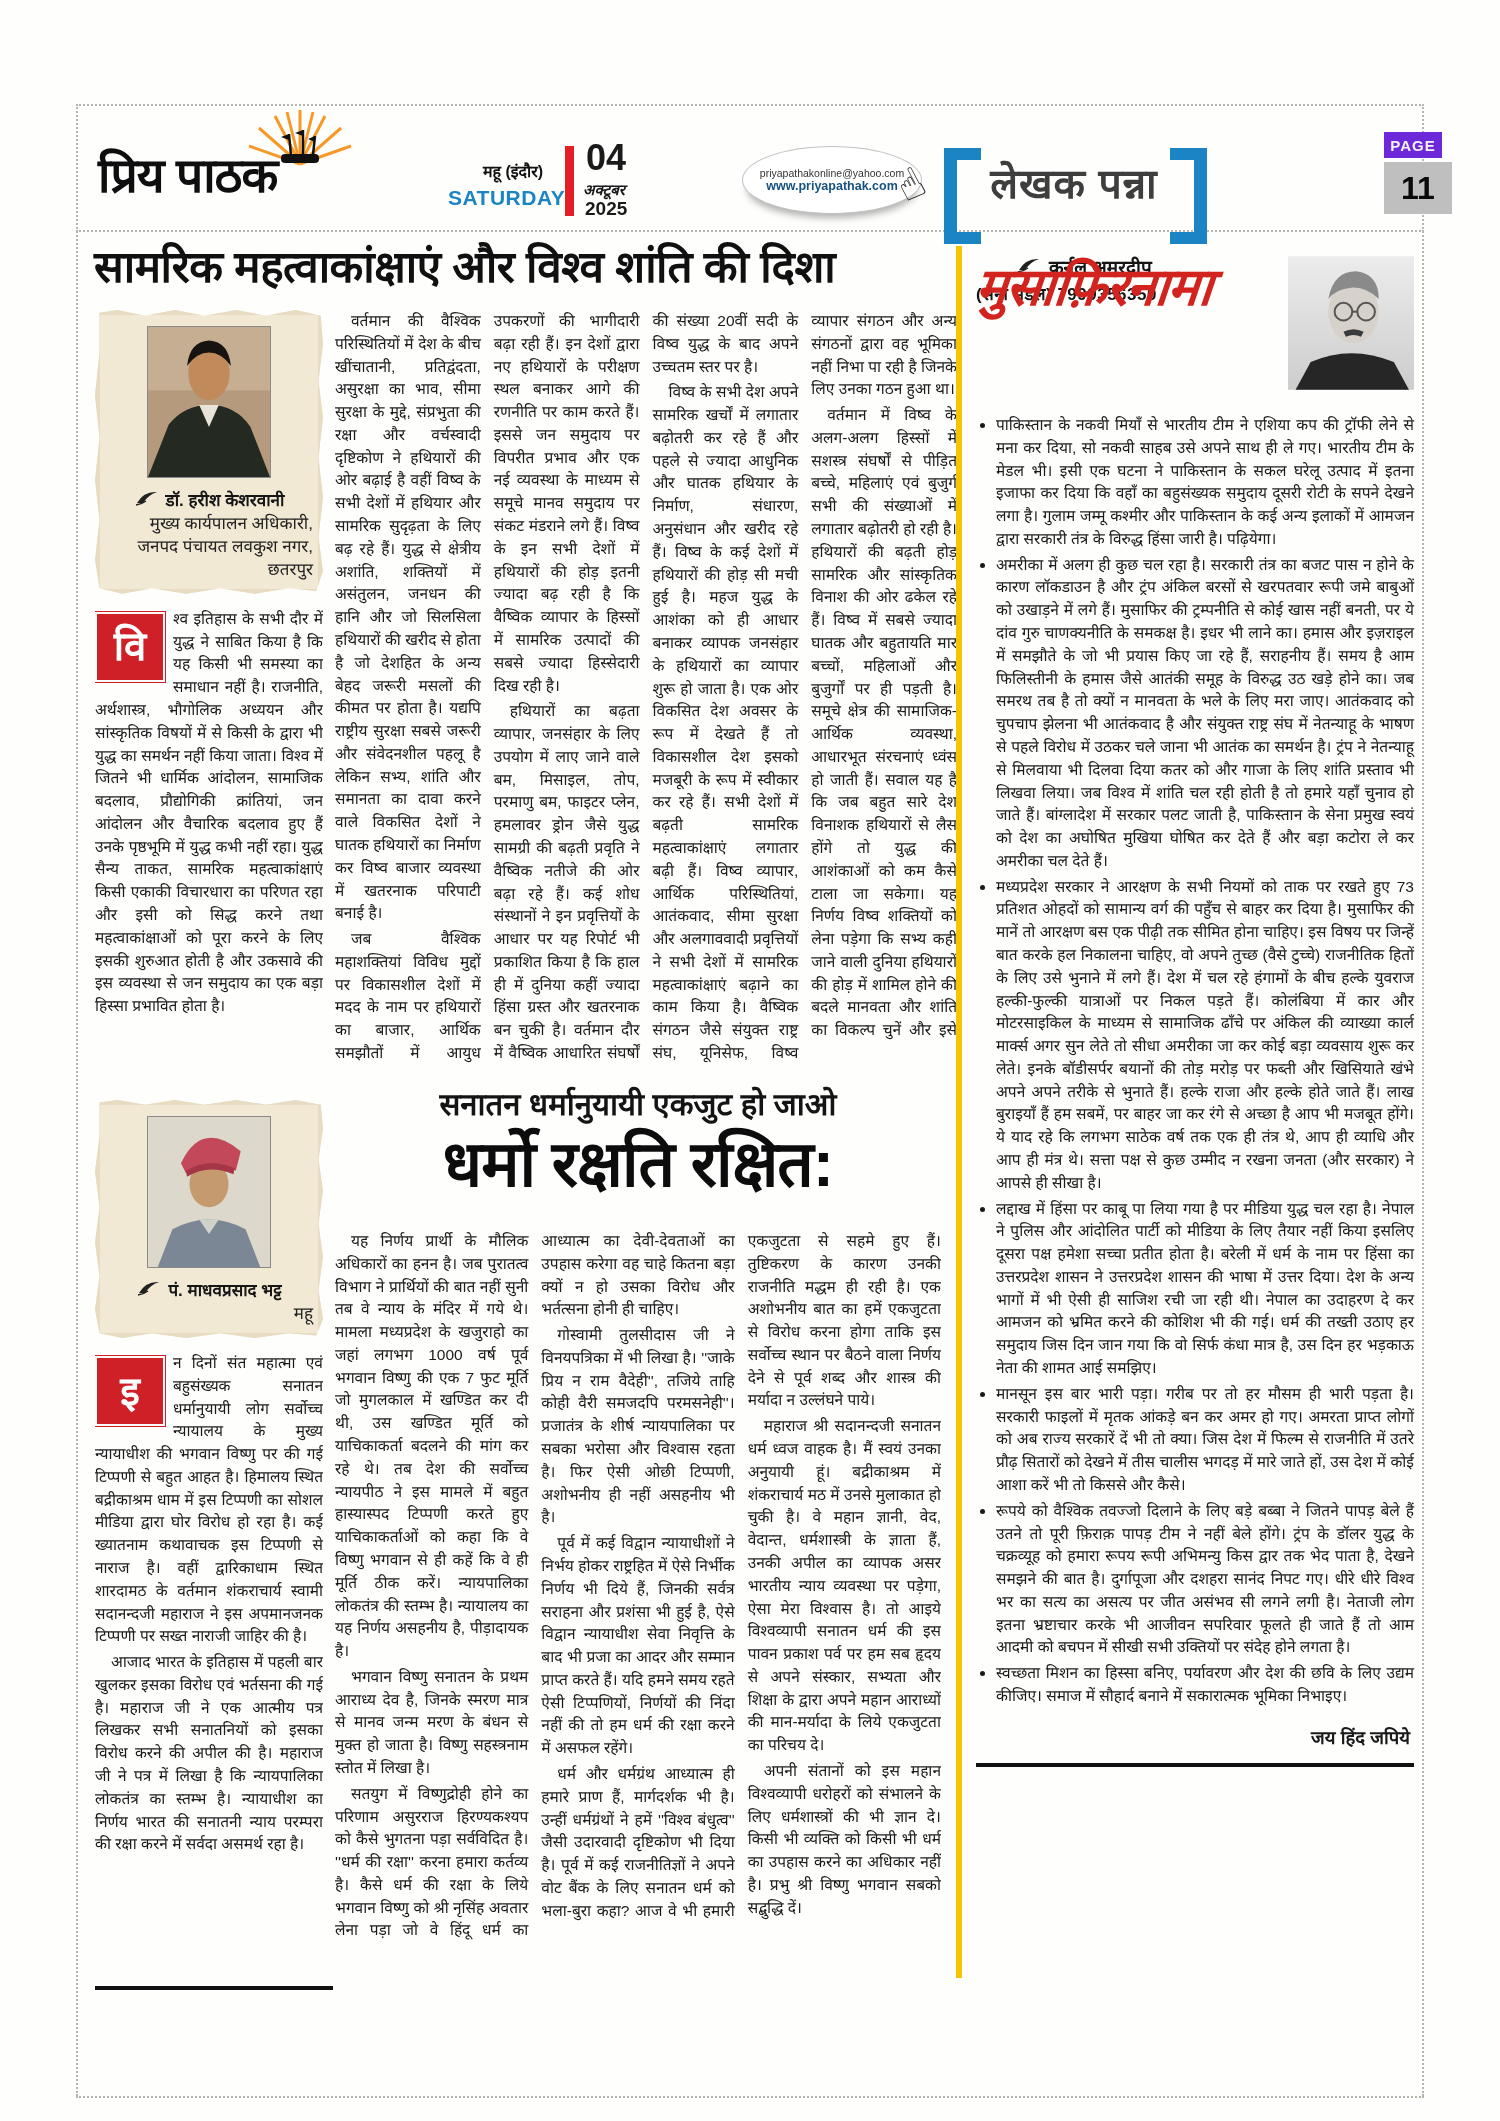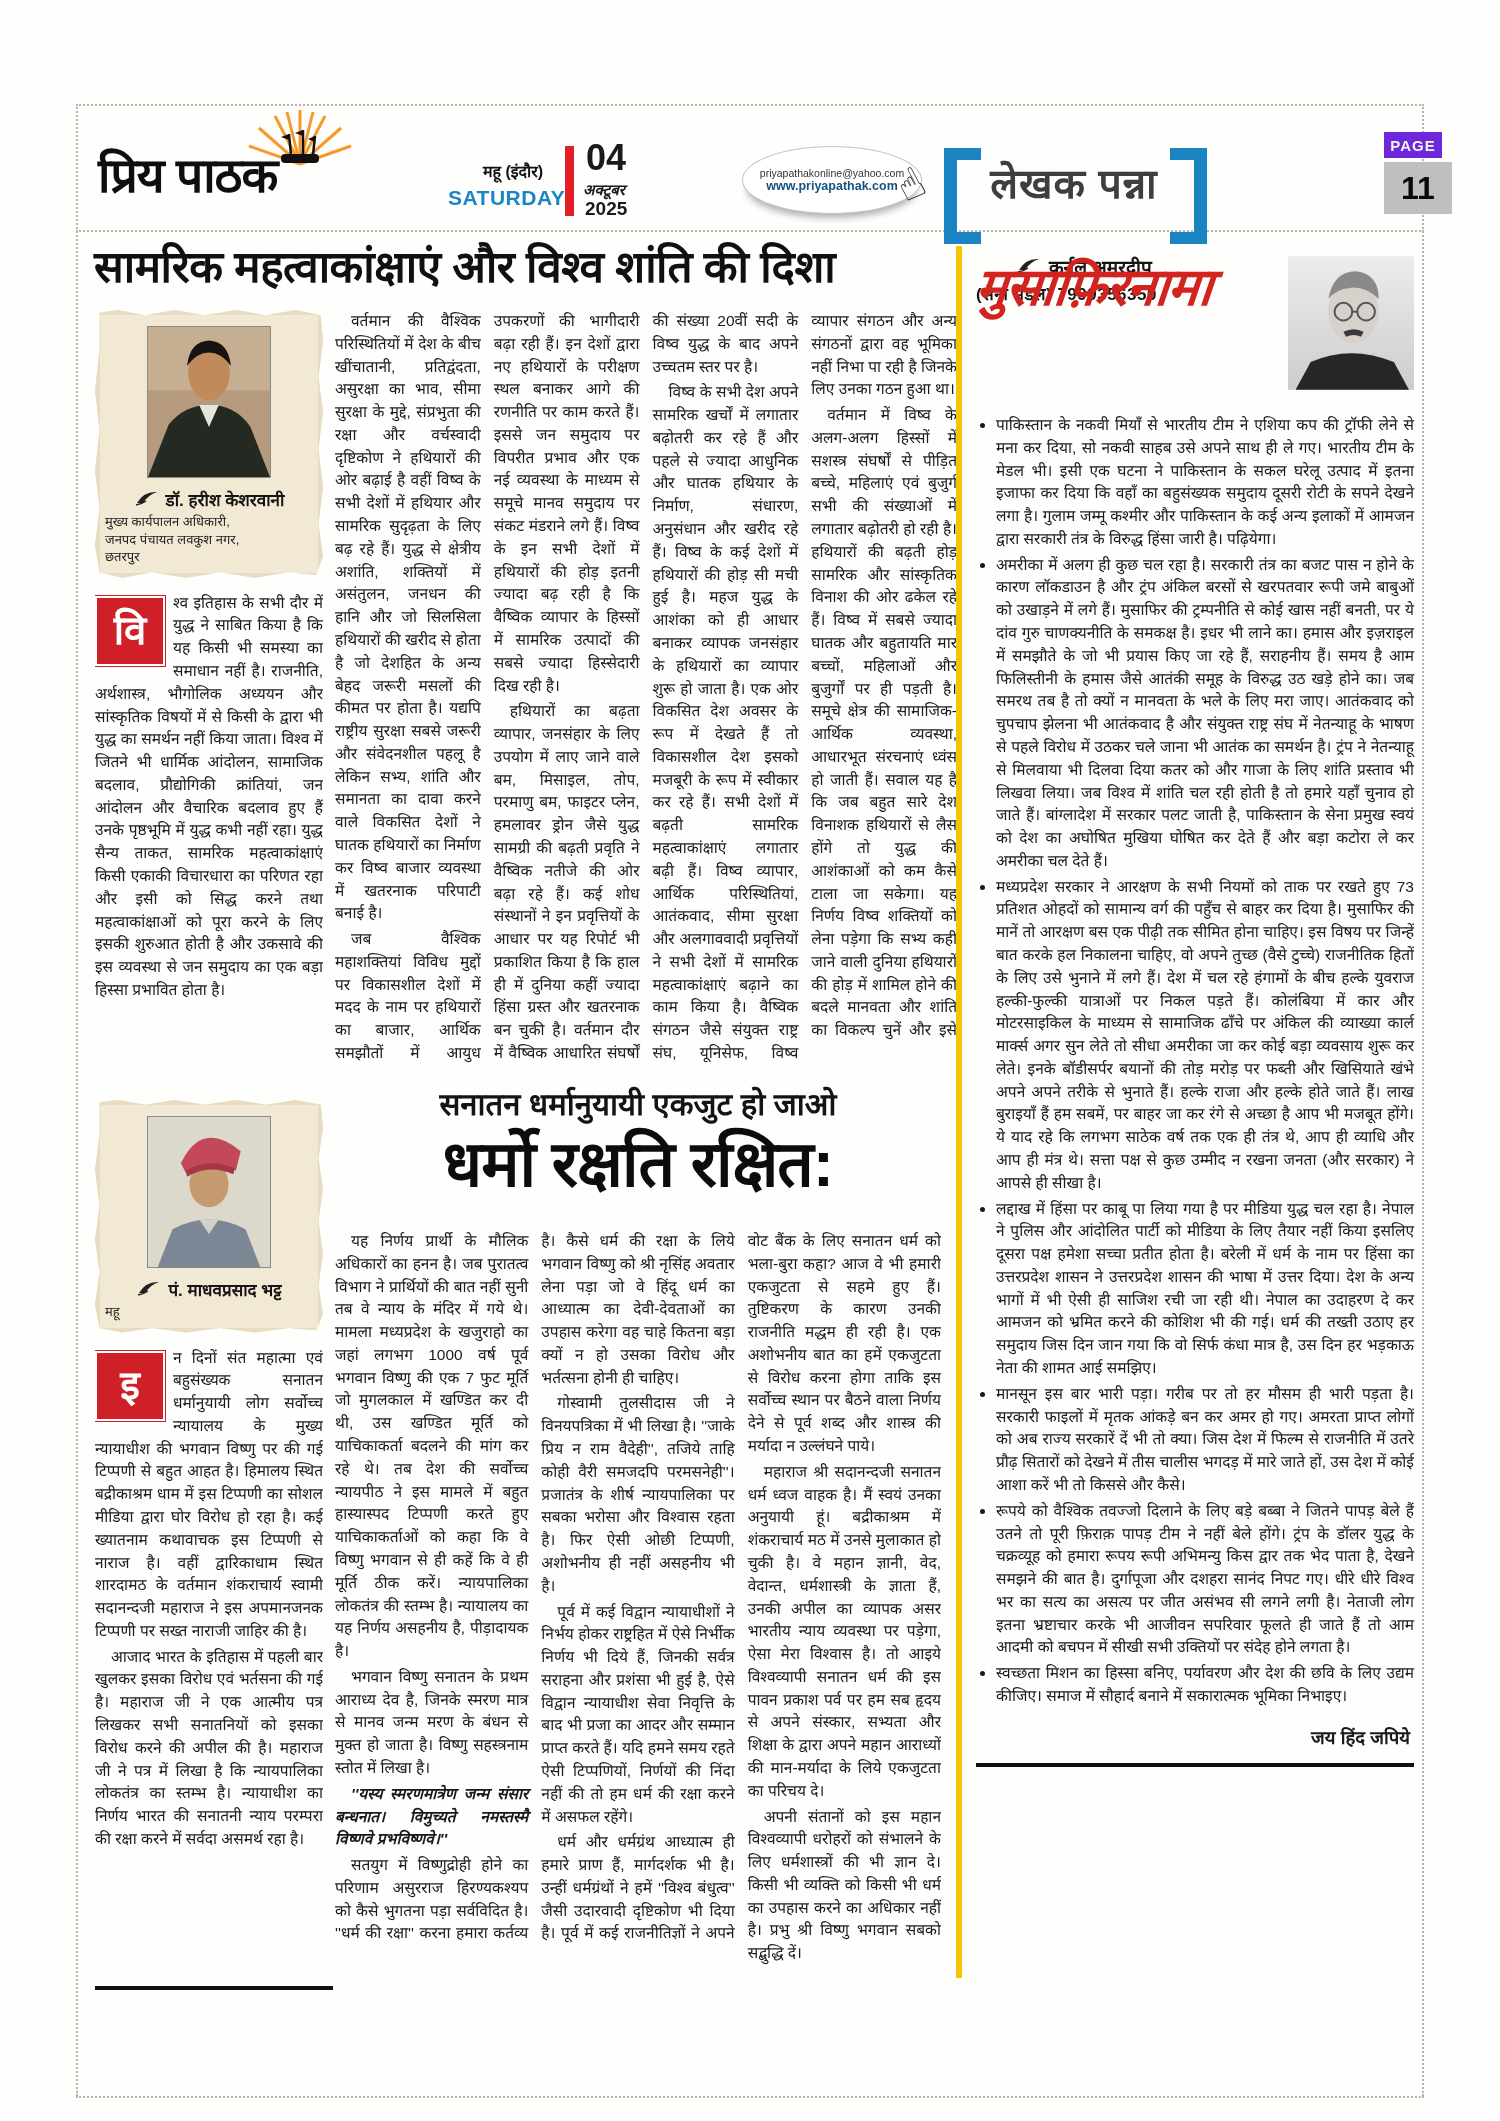--- a/index.html
+++ b/index.html
@@ -36,21 +36,21 @@
           display:flex;align-items:center;justify-content:center;}
   
   .headline1{font-size:44px;font-weight:800;color:#101010;letter-spacing:-.5px;line-height:1.15;}
   .kicker{font-size:31px;font-weight:700;text-align:center;color:#141414;}
   .headline2{font-size:64px;font-weight:800;text-align:center;color:#0c0c0c;letter-spacing:-1px;}
   .author-card{background:#f2e9d4;box-shadow:0 0 0 5px #e7dbc1 inset;padding:16px 10px 12px;
     clip-path:polygon(2% 1%,10% 0,22% 2%,35% 0,48% 2%,62% 0,75% 2%,88% 0,99% 2%,100% 12%,98% 25%,100% 38%,98% 52%,100% 66%,98% 80%,100% 92%,97% 99%,85% 98%,70% 100%,55% 98%,40% 100%,25% 98%,12% 100%,2% 98%,0 88%,2% 74%,0 60%,2% 45%,0 30%,2% 15%);}
   .author-card .ph{display:block;margin:0 auto;border:1px solid #8a8a8a;background:#fff;}
   .byline{display:flex;align-items:flex-end;justify-content:center;gap:6px;margin-top:10px;}
   .byline .nm{font-weight:800;font-size:17px;color:#161616;}
-  .roles{text-align:left;font-size:13px;color:#222;line-height:1.35;margin-top:2px;}
+  .roles{text-align:right;font-size:17px;color:#222;line-height:1.35;margin-top:2px;}
   .dropcap{float:left;width:66px;height:66px;background:#cf2027;border:2px solid #fff;outline:1px solid #cf2027;
            color:#fff;font-size:40px;font-weight:800;display:flex;align-items:center;justify-content:center;
            margin:4px 8px 2px 0;}
   .colbody{overflow:hidden;}
   .flow4{column-count:4;column-gap:13px;}
   .flow3{column-count:3;column-gap:13px;}
   .rule{height:4px;background:#111;}
   .ybar{width:6px;background:#f6c400;}
   
   .mus-title{font-size:52px;font-weight:800;font-style:italic;color:#d2231e;transform:skewX(-5deg);
@@ -193,21 +193,20 @@
   </div>
   <div class="news">
       <p>आजाद भारत के इतिहास में पहली बार खुलकर इसका विरोध एवं भर्तसना की गई है। महाराज जी ने एक आत्मीय पत्र लिखकर सभी सनातनियों को इसका विरोध करने की अपील की है। महाराज जी ने पत्र में लिखा है कि न्यायपालिका लोकतंत्र का स्तम्भ है। न्यायाधीश का निर्णय भारत की सनातनी न्याय परम्परा की रक्षा करने में सर्वदा असमर्थ रहा है।</p>
     </div>
 </div>
 <div class="abs rule" style="left:95px;top:1986px;width:238px;"></div>
 
 <div class="abs news colbody flow3" style="left:335px;top:1230px;width:606px;height:780px;">
     <p>यह निर्णय प्रार्थी के मौलिक अधिकारों का हनन है। जब पुरातत्व विभाग ने प्रार्थियों की बात नहीं सुनी तब वे न्याय के मंदिर में गये थे। मामला मध्यप्रदेश के खजुराहो का जहां लगभग 1000 वर्ष पूर्व भगवान विष्णु की एक 7 फुट मूर्ति जो मुगलकाल में खण्डित कर दी थी, उस खण्डित मूर्ति को याचिकाकर्ता बदलने की मांग कर रहे थे। तब देश की सर्वोच्च न्यायपीठ ने इस मामले में बहुत हास्यास्पद टिप्पणी करते हुए याचिकाकर्ताओं को कहा कि वे विष्णु भगवान से ही कहें कि वे ही मूर्ति ठीक करें। न्यायपालिका लोकतंत्र की स्तम्भ है। न्यायालय का यह निर्णय असहनीय है, पीड़ादायक है।</p>
     <p>भगवान विष्णु सनातन के प्रथम आराध्य देव है, जिनके स्मरण मात्र से मानव जन्म मरण के बंधन से मुक्त हो जाता है। विष्णु सहस्त्रनाम स्तोत में लिखा है।</p>
-    <p class="quote">''यस्य स्मरणमात्रेण जन्म संसार बन्धनात। विमुच्यते नमस्तस्मै विष्णवे प्रभविष्णवे।''</p>
     <p>सतयुग में विष्णुद्रोही होने का परिणाम असुरराज हिरण्यकश्यप को कैसे भुगतना पड़ा सर्वविदित है। ''धर्म की रक्षा'' करना हमारा कर्तव्य है। कैसे धर्म की रक्षा के लिये भगवान विष्णु को श्री नृसिंह अवतार लेना पड़ा जो वे हिंदू धर्म का आध्यात्म का देवी-देवताओं का उपहास करेगा वह चाहे कितना बड़ा क्यों न हो उसका विरोध और भर्तत्सना होनी ही चाहिए।</p>
     <p>गोस्वामी तुलसीदास जी ने विनयपत्रिका में भी लिखा है। ''जाके प्रिय न राम वैदेही'', तजिये ताहि कोही वैरी समजदपि परमसनेही''। प्रजातंत्र के शीर्ष न्यायपालिका पर सबका भरोसा और विश्वास रहता है। फिर ऐसी ओछी टिप्पणी, अशोभनीय ही नहीं असहनीय भी है।</p>
     <p>पूर्व में कई विद्वान न्यायाधीशों ने निर्भय होकर राष्ट्रहित में ऐसे निर्भीक निर्णय भी दिये हैं, जिनकी सर्वत्र सराहना और प्रशंसा भी हुई है, ऐसे विद्वान न्यायाधीश सेवा निवृत्ति के बाद भी प्रजा का आदर और सम्मान प्राप्त करते हैं। यदि हमने समय रहते ऐसी टिप्पणियों, निर्णयों की निंदा नहीं की तो हम धर्म की रक्षा करने में असफल रहेंगे।</p>
     <p>धर्म और धर्मग्रंथ आध्यात्म ही हमारे प्राण हैं, मार्गदर्शक भी है। उन्हीं धर्मग्रंथों ने हमें ''विश्व बंधुत्व'' जैसी उदारवादी दृष्टिकोण भी दिया है। पूर्व में कई राजनीतिज्ञों ने अपने वोट बैंक के लिए सनातन धर्म को भला-बुरा कहा? आज वे भी हमारी एकजुटता से सहमे हुए हैं। तुष्टिकरण के कारण उनकी राजनीति मद्धम ही रही है। एक अशोभनीय बात का हमें एकजुटता से विरोध करना होगा ताकि इस सर्वोच्च स्थान पर बैठने वाला निर्णय देने से पूर्व शब्द और शास्त्र की मर्यादा न उल्लंघने पाये।</p>
     <p>महाराज श्री सदानन्दजी सनातन धर्म ध्वज वाहक है। मैं स्वयं उनका अनुयायी हूं। बद्रीकाश्रम में शंकराचार्य मठ में उनसे मुलाकात हो चुकी है। वे महान ज्ञानी, वेद, वेदान्त, धर्मशास्त्री के ज्ञाता हैं, उनकी अपील का व्यापक असर भारतीय न्याय व्यवस्था पर पड़ेगा, ऐसा मेरा विश्वास है। तो आइये विश्वव्यापी सनातन धर्म की इस पावन प्रकाश पर्व पर हम सब हृदय से अपने संस्कार, सभ्यता और शिक्षा के द्वारा अपने महान आराध्यों की मान-मर्यादा के लिये एकजुटता का परिचय दे।</p>
     <p>अपनी संतानों को इस महान विश्वव्यापी धरोहरों को संभालने के लिए धर्मशास्त्रों की भी ज्ञान दे। किसी भी व्यक्ति को किसी भी धर्म का उपहास करने का अधिकार नहीं है। प्रभु श्री विष्णु भगवान सबको सद्बुद्धि दें।</p>
   </div>
 
 <div class="abs ybar" style="left:956px;top:246px;height:1732px;"></div>
 

